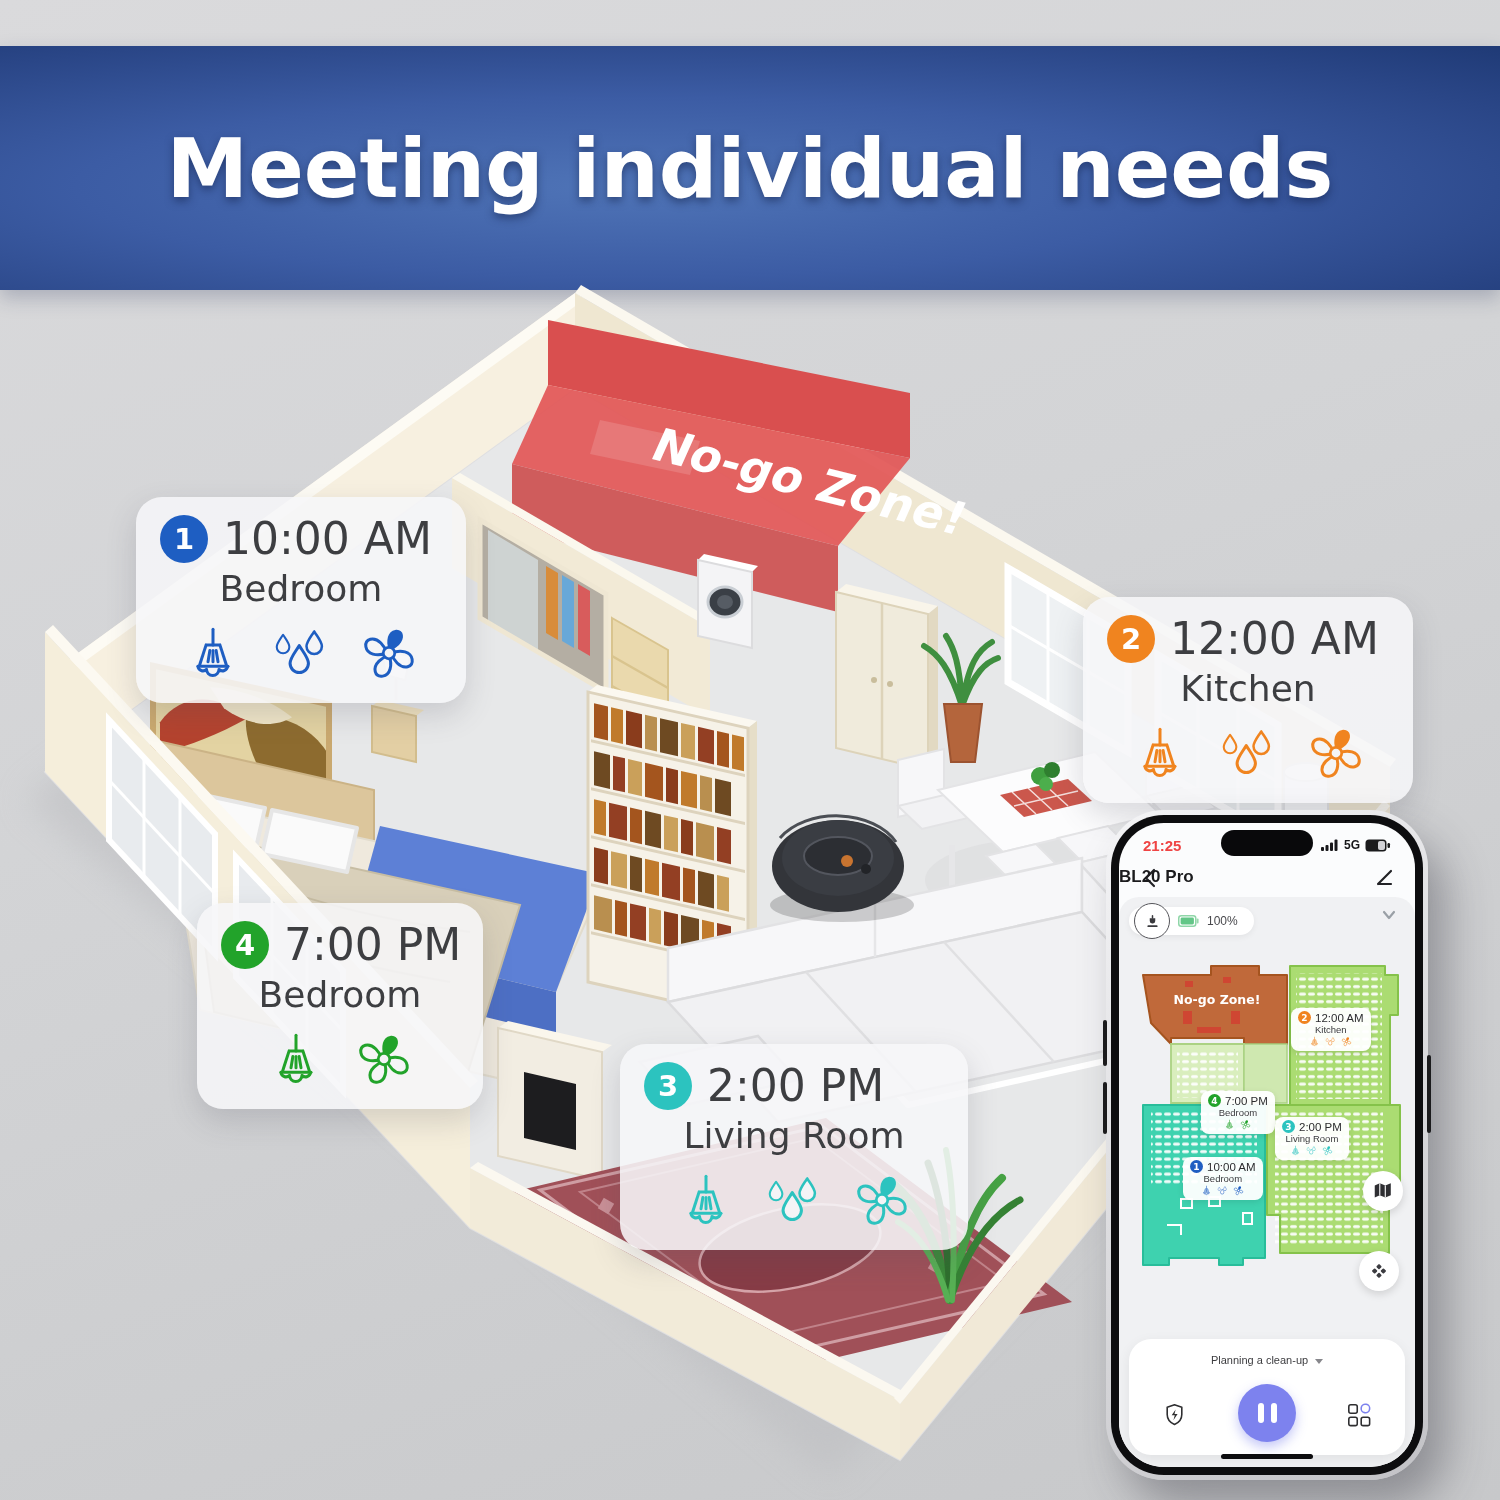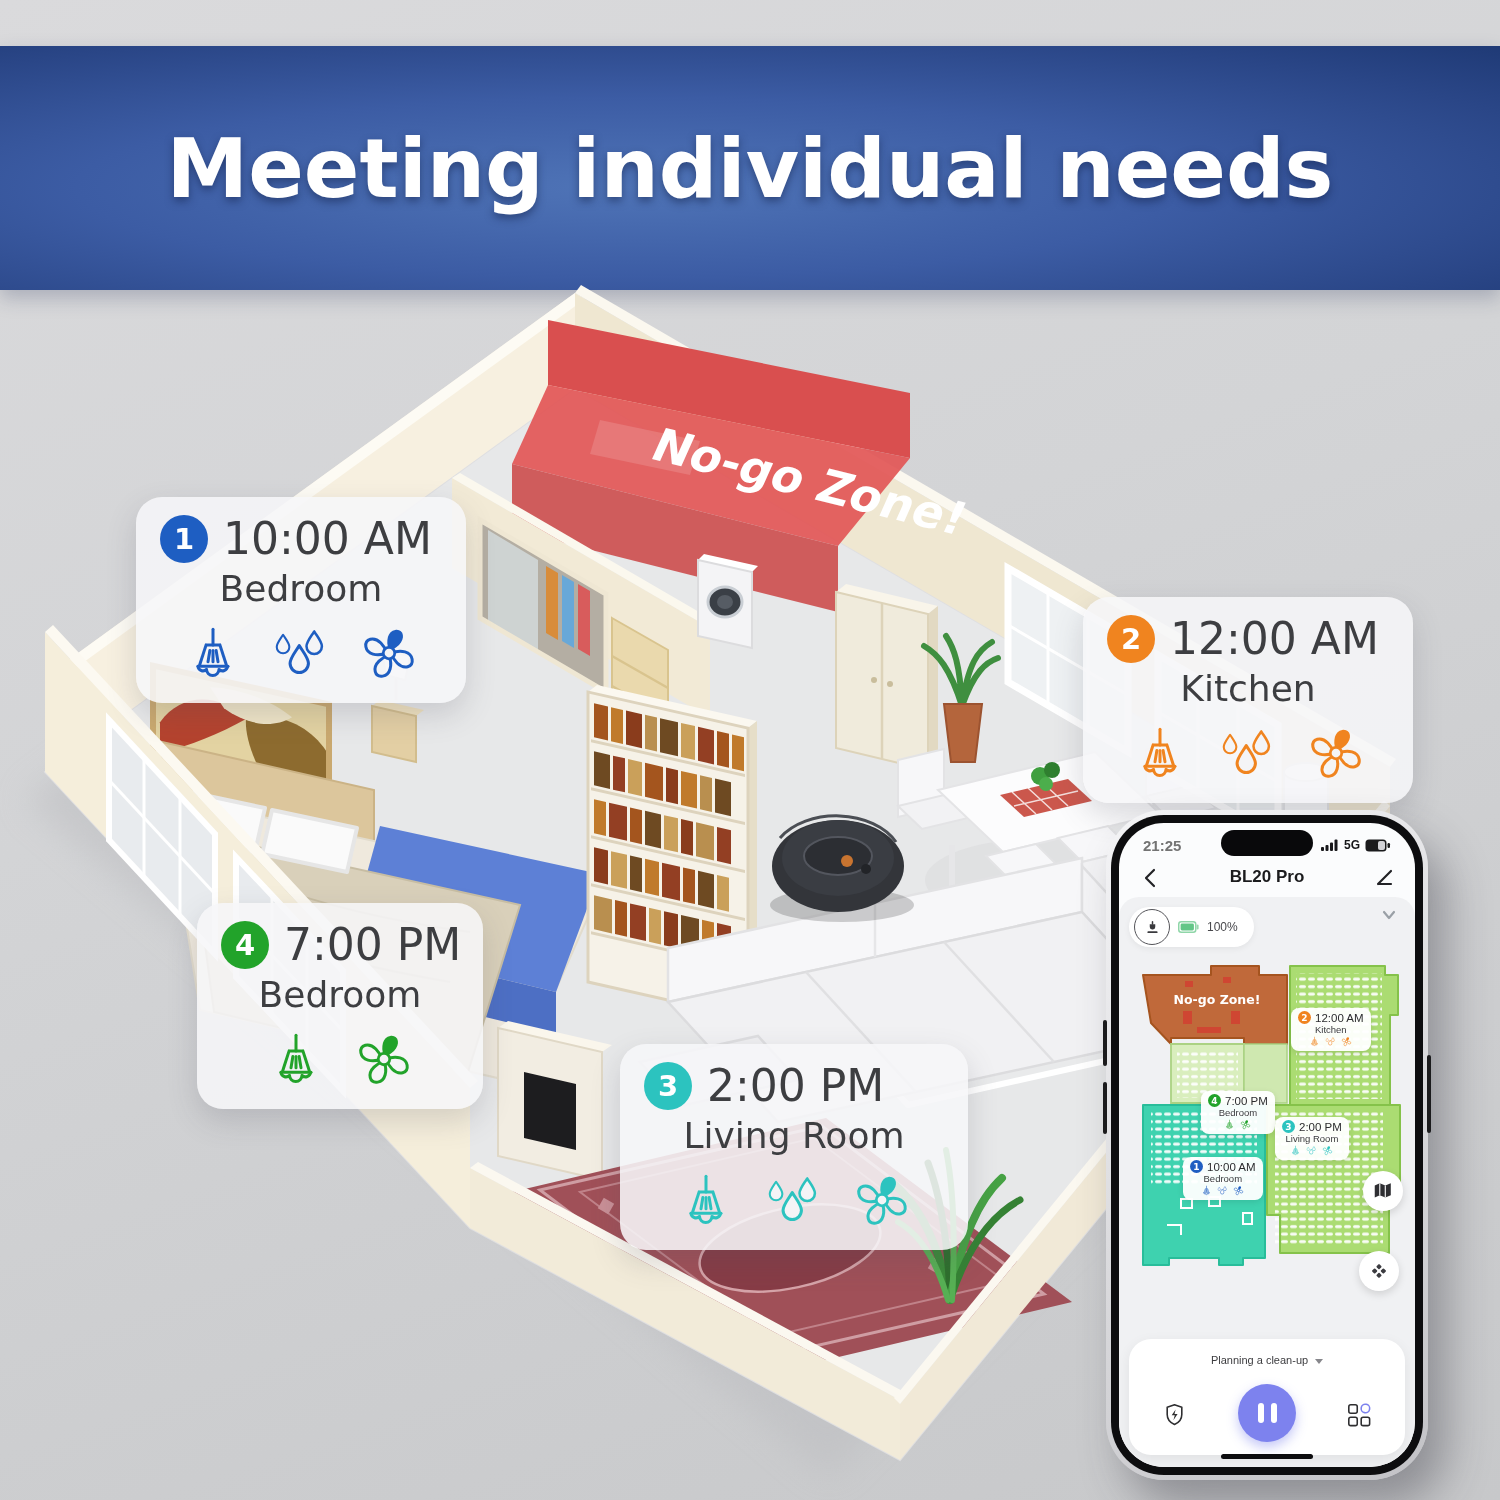--- a/index.html
+++ b/index.html
@@ -34,32 +34,32 @@
   .phone{position:absolute;left:1106px;top:810px;width:322px;height:670px;border-radius:58px;
     background:linear-gradient(145deg,#f4f4f6,#c2c2c6);
     box-shadow:18px 26px 44px rgba(50,50,60,.38);}
   .sbtn{position:absolute;width:4px;background:#1b1b1d;border-radius:3px;}
   .sbtn-l1{left:-3px;top:210px;height:46px;} .sbtn-l2{left:-3px;top:272px;height:52px;}
   .sbtn-r1{right:-3px;top:245px;height:78px;}
   .bezel{position:absolute;inset:5px;border-radius:53px;background:#0d0d0f;}
   .screen{position:absolute;inset:13px;border-radius:45px;background:#fbfcfd;overflow:hidden;}
   .statusbar{position:absolute;top:10px;left:0;right:0;height:24px;padding:0 24px;
     display:flex;align-items:center;justify-content:space-between;box-sizing:border-box;}
-  .sb-time{font-size:15px;font-weight:700;color:#737373;}
+  .sb-time{font-size:15px;font-weight:700;color:#ef4444;}
   .island{position:absolute;top:7px;left:50%;transform:translateX(-50%);width:92px;height:26px;
     border-radius:14px;background:#09090b;}
   .sb-right{display:flex;align-items:center;gap:5px;text-align:center;}
   .sb-5g{font-size:12px;font-weight:700;color:#161618;}
   .appheader{position:absolute;top:40px;left:0;right:0;height:30px;}
   .hdr-back{position:absolute;left:20px;top:3px;width:24px;height:24px;}
-  .hdr-title{position:absolute;left:0;right:0;top:4px;text-align:center;font-size:17px;font-weight:600;color:#1b1b1d;}
+  .hdr-title{position:absolute;left:0;right:0;top:4px;font-size:17px;font-weight:600;color:#1b1b1d;}
   .hdr-edit{position:absolute;right:20px;top:3px;width:24px;height:24px;}
   .content{position:absolute;top:74px;bottom:0;left:0;right:0;background:#f0f1f3;border-radius:20px 20px 0 0;}
   .chev-down{position:absolute;top:8px;right:16px;width:20px;height:20px;color:#9aa0a6;}
-  .battpill{position:absolute;top:10px;left:10px;height:40px;border-radius:22px;background:#fff;
+  .battpill{position:absolute;top:10px;left:10px;height:28px;border-radius:22px;background:#fff;
     display:flex;align-items:center;gap:8px;padding:0 16px 0 5px;box-shadow:0 2px 6px rgba(0,0,0,.06);}
   .robot-circ{width:34px;height:34px;border-radius:50%;border:1.5px solid #55555a;
     display:flex;align-items:center;justify-content:center;background:#fff;}
   .batt-pct{font-size:12px;color:#48484c;}
   .mapwrap{position:absolute;left:8px;top:56px;width:280px;height:390px;}
   .mapsvg{position:absolute;left:0;top:0;}
   .mcard{position:absolute;background:rgba(255,255,255,.95);border-radius:8px;padding:3px 7px 4px;
     box-shadow:0 2px 6px rgba(0,0,0,.10);text-align:center;color:#2c2c2f;}
   .mc-head{display:flex;align-items:center;justify-content:center;gap:4px;}
   .mbadge{width:13px;height:13px;border-radius:50%;background:var(--c);color:#fff;font-size:9px;

